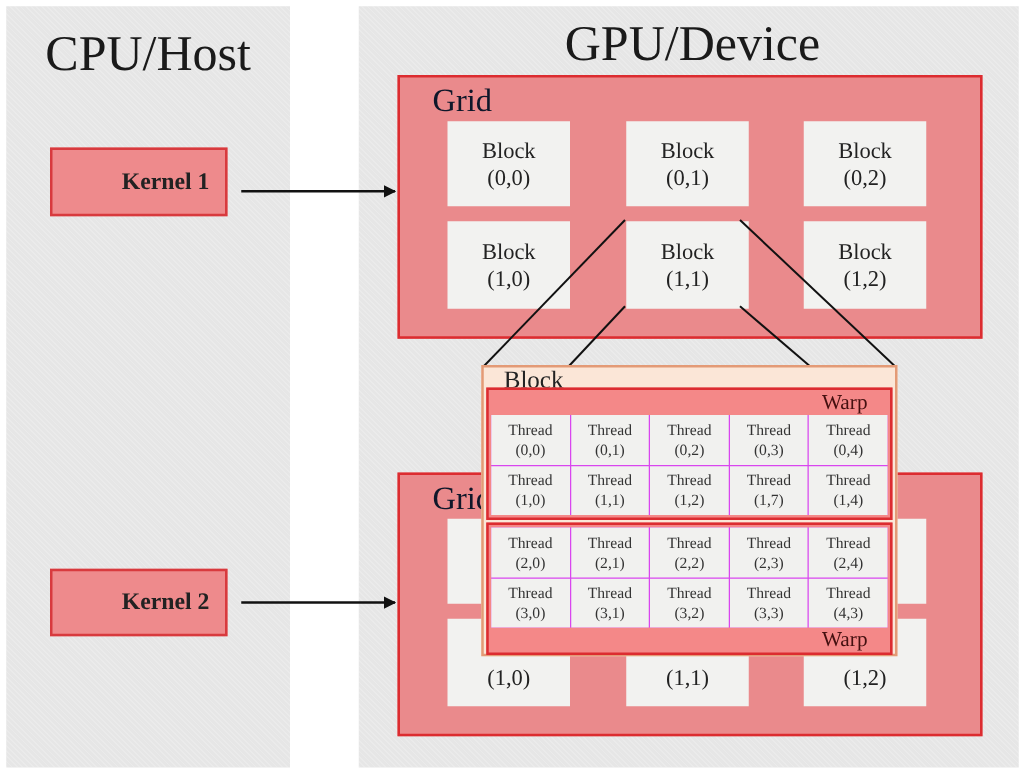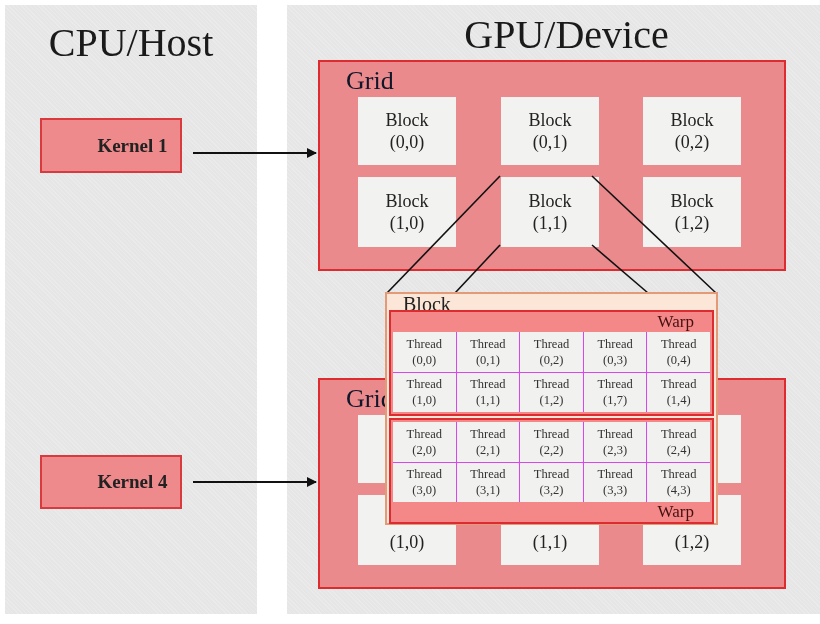--- a/index.html
+++ b/index.html
@@ -1,19 +1,19 @@
 <!DOCTYPE html>
 <html><head>
 <meta charset="utf-8">
 <style>
   html, body { margin:0; padding:0; background:#ffffff; }
   body { width:820px; height:624px; position:relative; overflow:hidden;
          font-family:"Liberation Serif", "DejaVu Serif", serif; color:#1a1a1a; }
   .panel { position:absolute; background:#e6e6e6;
-           background-image: repeating-linear-gradient(45deg, rgba(255,255,255,0.18) 0 1px, rgba(0,0,0,0) 1px 3px); padding-left: 25px; }
+           background-image: repeating-linear-gradient(45deg, rgba(255,255,255,0.18) 0 1px, rgba(0,0,0,0) 1px 3px); }
   .panel-title { position:absolute; left:0; right:0; text-align:center; font-size:40px; line-height:1; }
   .kernel { position:absolute; background:#ee8a8c; border:2px solid #d83a3e; box-sizing:border-box;
             display:flex; align-items:center; justify-content:center;
             font-weight:bold; font-size:19px; color:#222;padding-left:43px; }
   .grid { position:absolute; background:#ea8a8c; border:2px solid #dc2c30; box-sizing:border-box; }
   .grid-label { position:absolute; left:26px; top:4px; font-size:26px; color:#0f172a; }
   .block { position:absolute; background:#f2f2f0; display:flex; flex-direction:column; align-items:center;
            justify-content:center; font-size:18px; line-height:1.25; color:#222; }
   .expanded { position:absolute; left:385px; top:292px; width:333px; height:233px;
               background:#fbe6d7; border:2px solid #e39a76; box-sizing:border-box; }
@@ -34,21 +34,21 @@
 </div>
 
 <div class="panel" style="left:287px; top:5px; width:528px; height:609px;">
   <div class="panel-title" style="top:10px; left:6px;">GPU/Device</div>
 </div>
 
 <div class="kernel" style="left:40px; top:118px; width:142px; height:55px;">
   <span>Kernel 1</span>
 </div>
 <div class="kernel" style="left:40px; top:455px; width:142px; height:54px;">
-  <span>Kernel 4</span>
+  <span>Kernel 2</span>
 </div>
 
 <div class="grid" style="left:318px; top:60px; width:468px; height:211px;">
   <div class="grid-label">Grid</div>
   <div class="block" style="left:38px; top:35px; width:98px; height:68px;">
     <span>Block</span>
     <span>(0,0)</span>
   </div>
   <div class="block" style="left:181px; top:35px; width:98px; height:68px;">
     <span>Block</span>

